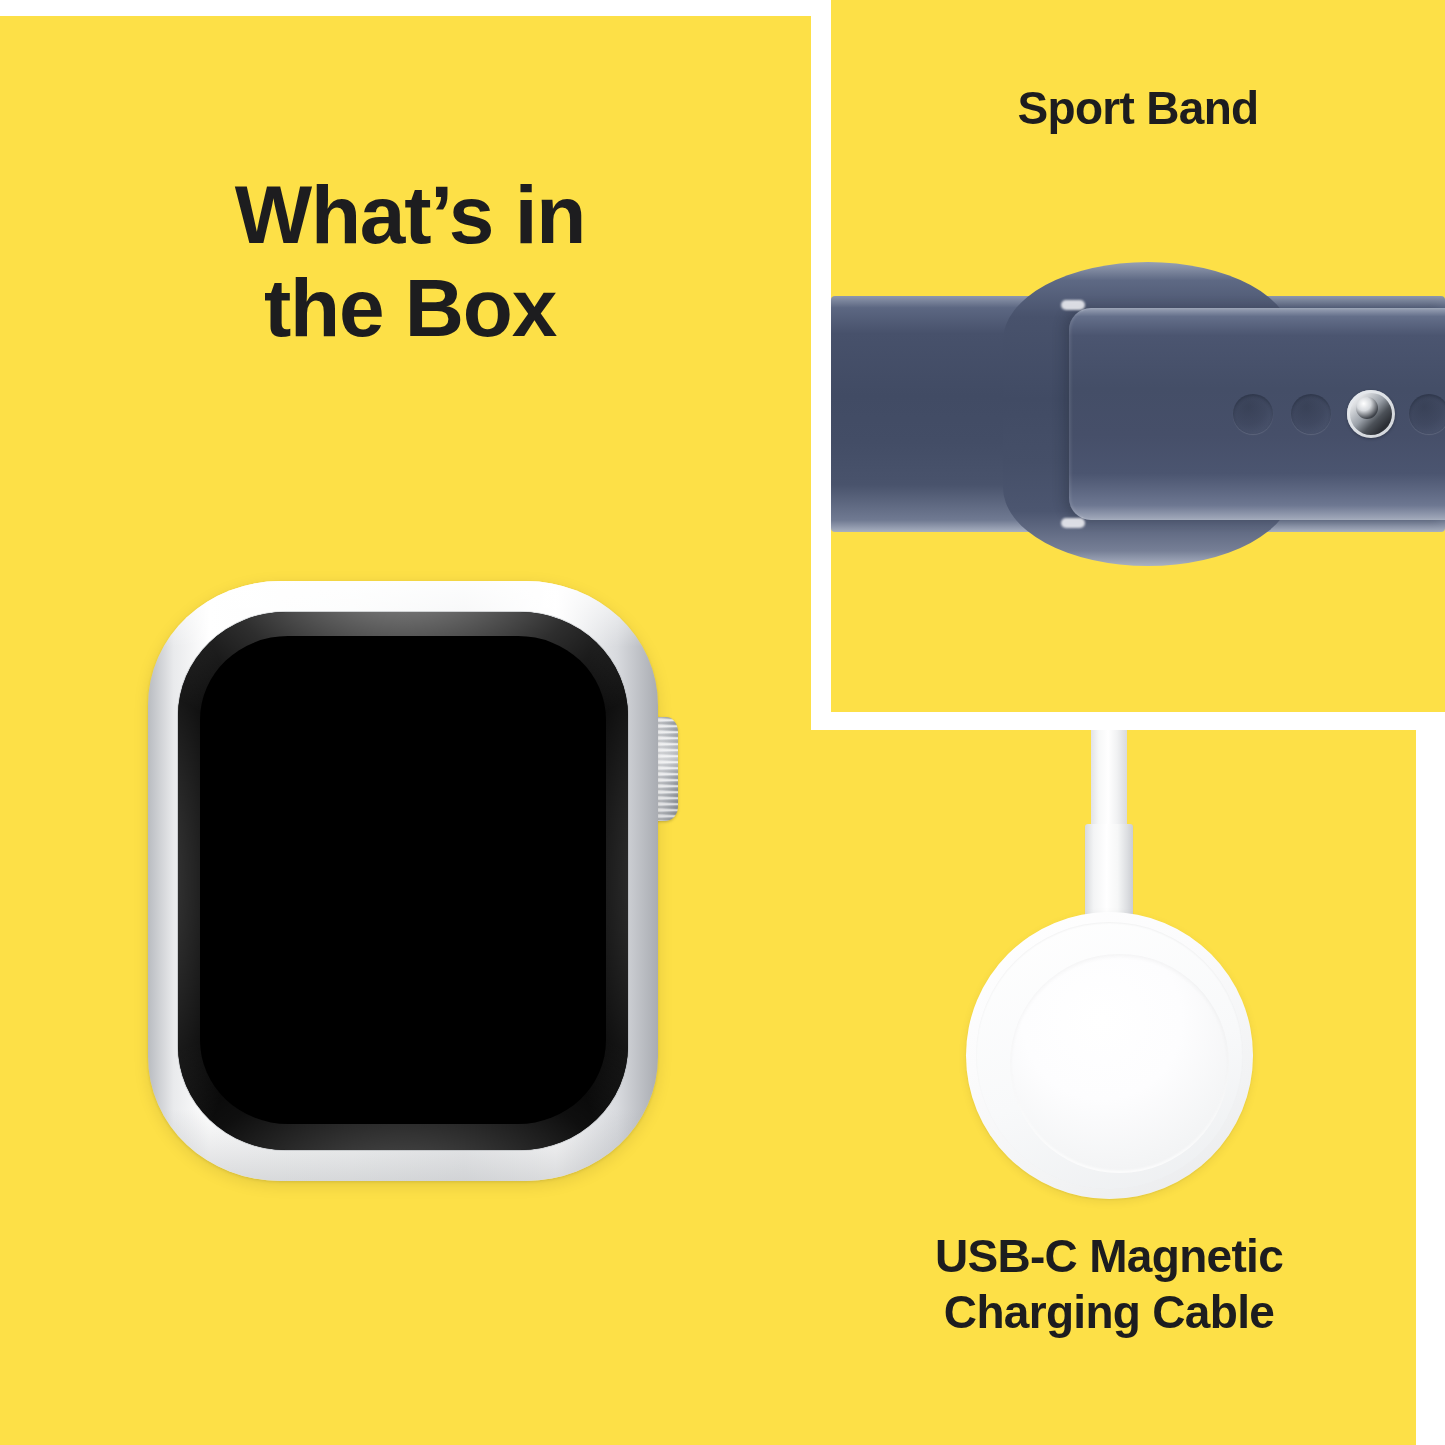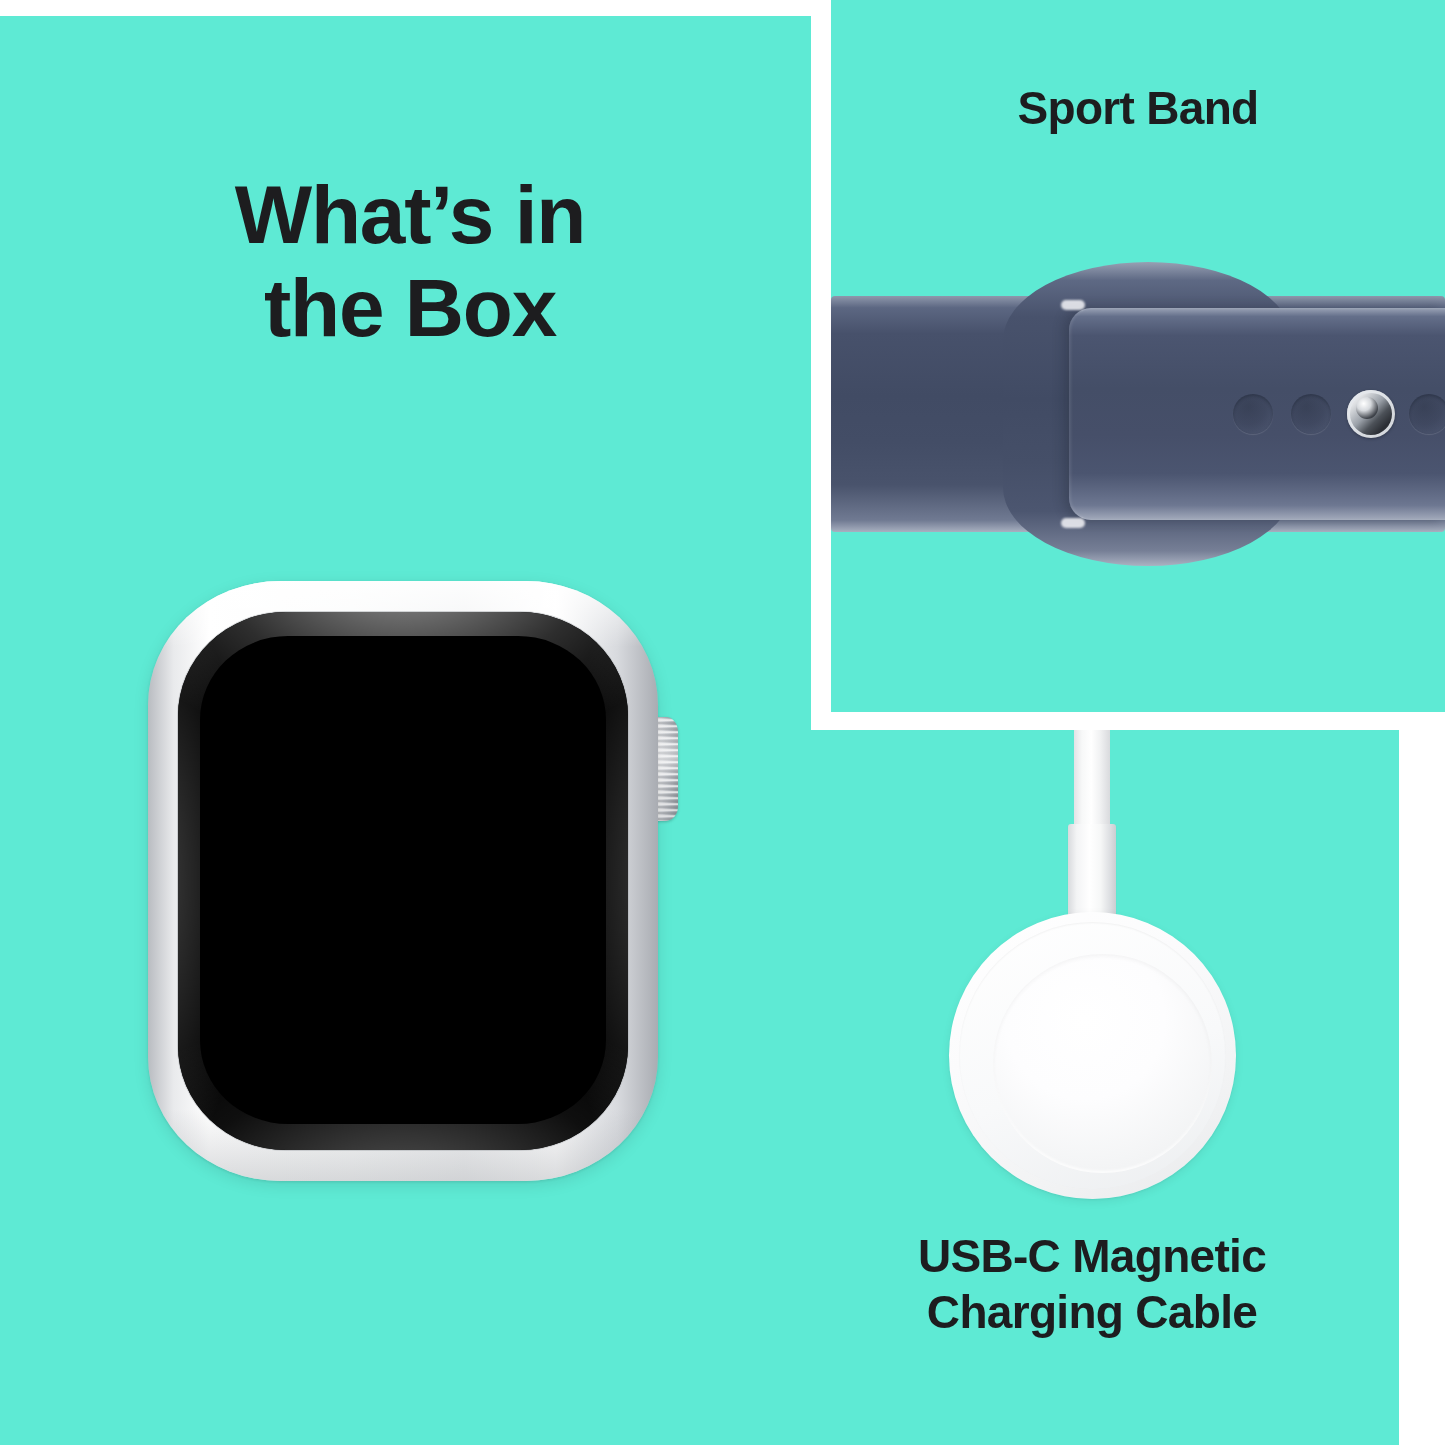--- a/index.html
+++ b/index.html
@@ -16,26 +16,26 @@
     position: relative;
     width: 1445px;
     height: 1445px;
     background: #ffffff;
     overflow: hidden;
   }
 
   
   .panel {
     position: absolute;
-    background: #5eead4;
+    background: #fde047;
     overflow: hidden;
   }
   #panel-watch   { left: 0px;   top: 16px;    width: 811px; height: 1445px; }
   #panel-band    { left: 831px; top: 0px;    width: 614px; height: 712px; }
-  #panel-charger { left: 785px; top: 730px;  width: 614px; height: 715px; }
+  #panel-charger { left: 802px; top: 730px;  width: 614px; height: 715px; }
 
   
   .heading {
     position: absolute;
     color: #1d1d1f;
     font-weight: bold;
     letter-spacing: -0.015em;
     line-height: 1.14;
     text-align: center;
     white-space: pre-line;

